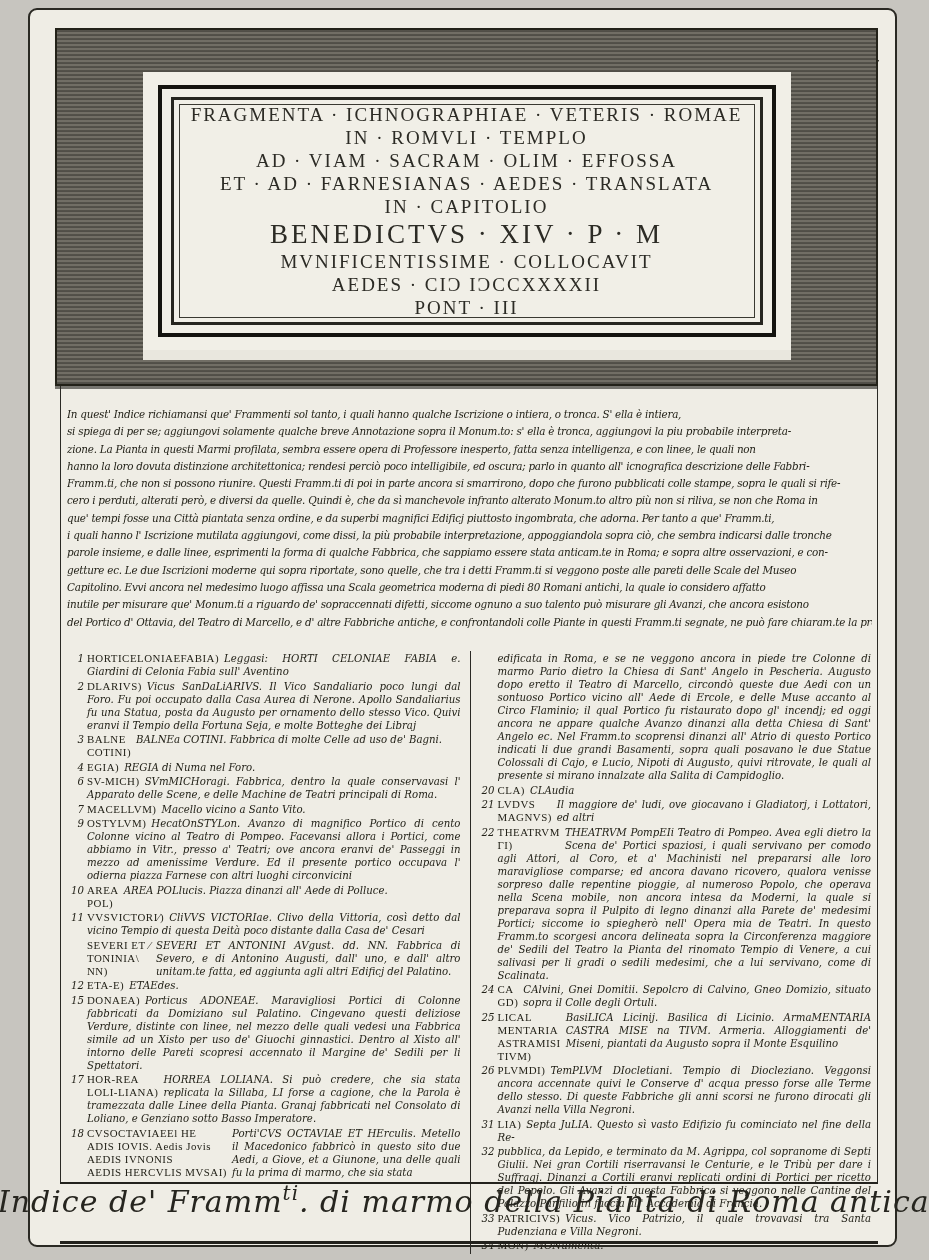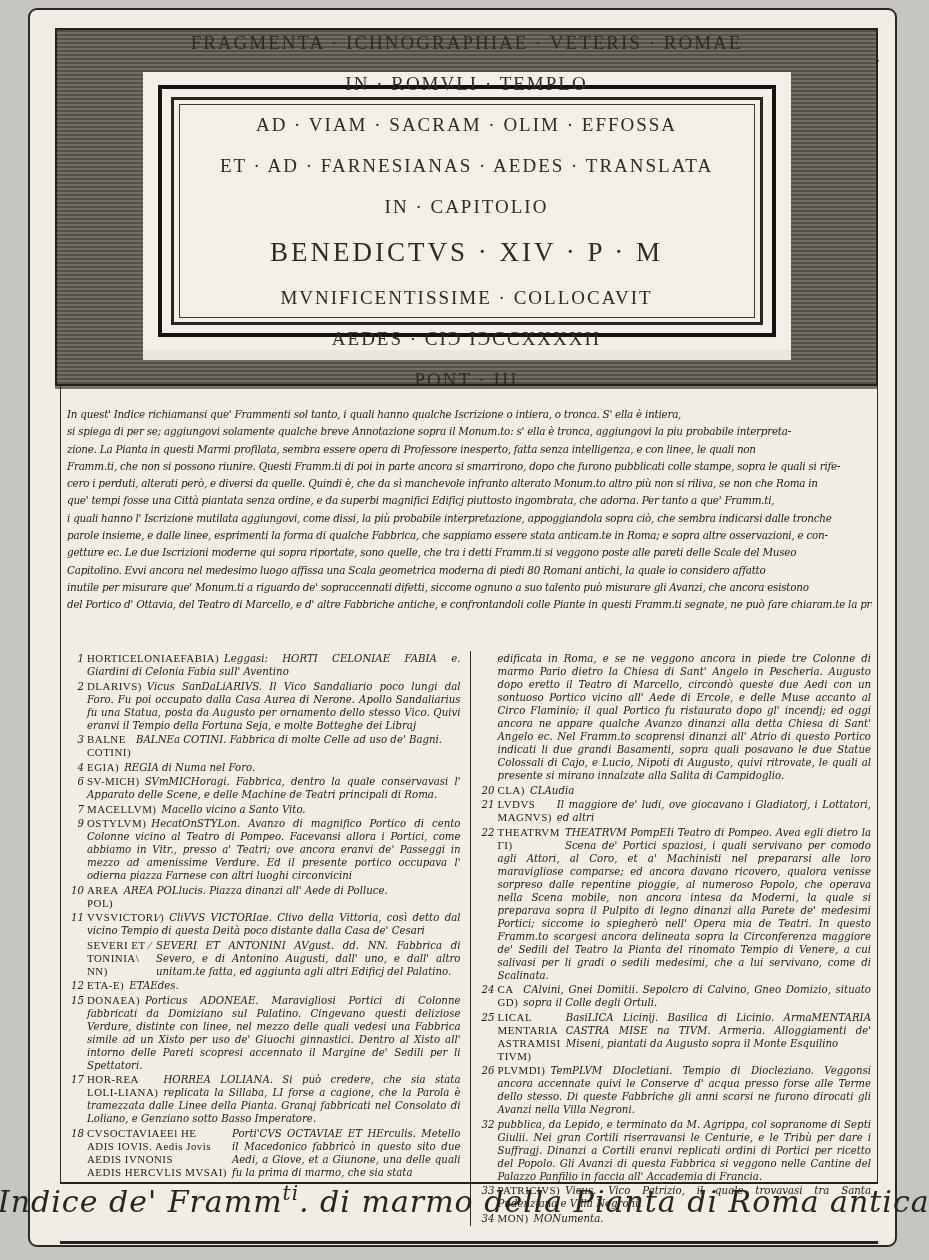--- a/index.html
+++ b/index.html
@@ -15,21 +15,21 @@
   
   .frame{position:absolute;left:55px;top:28px;width:823px;height:358px;box-sizing:border-box;
          background:repeating-linear-gradient(180deg,#716e65 0px,#716e65 2px,#35342e 3px,#6b6860 4px);
          box-shadow:inset 0 0 0 2px #232219, 0 3px 0 rgba(20,20,16,.55);}
   .tablet{position:absolute;left:50%;top:44px;transform:translateX(-50%);
           width:648px;height:278px;background:#f1efe7;padding:13px 15px;box-sizing:border-box;
           box-shadow:0 10px 0 #e9e7de;}
   .t1{border:4px solid #14130f;height:100%;box-sizing:border-box;padding:8px 9px;}
   .t2{border:3px solid #26251f;height:100%;box-sizing:border-box;padding:4px 5px;}
   .t3{border:1.5px solid #3a3931;height:100%;box-sizing:border-box;display:flex;flex-direction:column;
-      justify-content:center;text-align:center;gap:18px;}
+      justify-content:center;text-align:center;}
   .insc{font-family:"Liberation Serif","DejaVu Serif",serif;font-size:19px;line-height:23px;
         letter-spacing:2px;color:#2c2b25;white-space:nowrap;}
   .insc.big{font-size:27px;line-height:32px;letter-spacing:3px;}
   
   .text-section{position:absolute;left:60px;top:386px;width:818px;height:796px;box-sizing:border-box;
                 border-left:1.5px solid #2b2a25;border-right:1.5px solid #2b2a25;padding:20px 5px 0 6px;}
   .intro{height:243px;overflow:hidden;}
   .intro-line{font-style:italic;font-size:10.4px;line-height:17.3px;letter-spacing:-0.25px;
               white-space:nowrap;color:#232219;}
   .index{display:flex;margin-top:2px;}
@@ -82,20 +82,21 @@
 
   <div class="text-section">
     <div class="intro">
 
         <div class="intro-line">In quest' Indice richiamansi que' Frammenti sol tanto, i quali hanno qualche Iscrizione o intiera, o tronca. S' ella è intiera,</div>
 
         <div class="intro-line">si spiega di per se; aggiungovi solamente qualche breve Annotazione sopra il Monum.to: s' ella è tronca, aggiungovi la piu probabile interpreta-</div>
 
         <div class="intro-line">zione. La Pianta in questi Marmi profilata, sembra essere opera di Professore inesperto, fatta senza intelligenza, e con linee, le quali non</div>
 
+        <div class="intro-line">hanno la loro dovuta distinzione architettonica; rendesi perciò poco intelligibile, ed oscura; parlo in quanto all' icnografica descrizione delle Fabbri-</div>
 
 
         <div class="intro-line">Framm.ti, che non si possono riunire. Questi Framm.ti di poi in parte ancora si smarrirono, dopo che furono pubblicati colle stampe, sopra le quali si rife-</div>
 
         <div class="intro-line">cero i perduti, alterati però, e diversi da quelle. Quindi è, che da sì manchevole infranto alterato Monum.to altro più non si riliva, se non che Roma in</div>
 
         <div class="intro-line">que' tempi fosse una Città piantata senza ordine, e da superbi magnifici Edificj piuttosto ingombrata, che adorna. Per tanto a que' Framm.ti,</div>
 
         <div class="intro-line">i quali hanno l' Iscrizione mutilata aggiungovi, come dissi, la più probabile interpretazione, appoggiandola sopra ciò, che sembra indicarsi dalle tronche</div>
 
@@ -228,20 +229,24 @@
 MENTARIA
 ASTRAMISI
 TIVM)</span><span class="desc">BasiLICA Licinij. Basilica di Licinio. ArmaMENTARIA CASTRA MISE na TIVM. Armeria. Alloggiamenti de' Miseni, piantati da Augusto sopra il Monte Esquilino</span></span>
           </div>
 
           <div class="entry">
             <span class="enum">26</span>
             <span class="ebody"><span class="term">PLVMDI)</span><span class="desc">TemPLVM DIocletiani. Tempio di Diocleziano. Veggonsi ancora accennate quivi le Conserve d' acqua presso forse alle Terme dello stesso. Di queste Fabbriche gli anni scorsi ne furono dirocati gli Avanzi nella Villa Negroni.</span></span>
           </div>
 
+          <div class="entry">
+            <span class="enum">31</span>
+            <span class="ebody"><span class="term">LIA)</span><span class="desc">Septa JuLIA. Questo sì vasto Edifizio fu cominciato nel fine della Re-</span></span>
+          </div>
 
           <div class="entry">
             <span class="enum">32</span>
             <span class="ebody"><span class="term"></span><span class="desc">pubblica, da Lepido, e terminato da M. Agrippa, col sopranome di Septi Giulii. Nei gran Cortili riserravansi le Centurie, e le Tribù per dare i Suffragj. Dinanzi a Cortili eranvi replicati ordini di Portici per ricetto del Popolo. Gli Avanzi di questa Fabbrica si veggono nelle Cantine del Palazzo Panfilio in faccia all' Accademia di Francia.</span></span>
           </div>
 
           <div class="entry">
             <span class="enum">33</span>
             <span class="ebody"><span class="term">PATRICIVS)</span><span class="desc">Vicus. Vico Patrizio, il quale trovavasi tra Santa Pudenziana e Villa Negroni.</span></span>
           </div>

